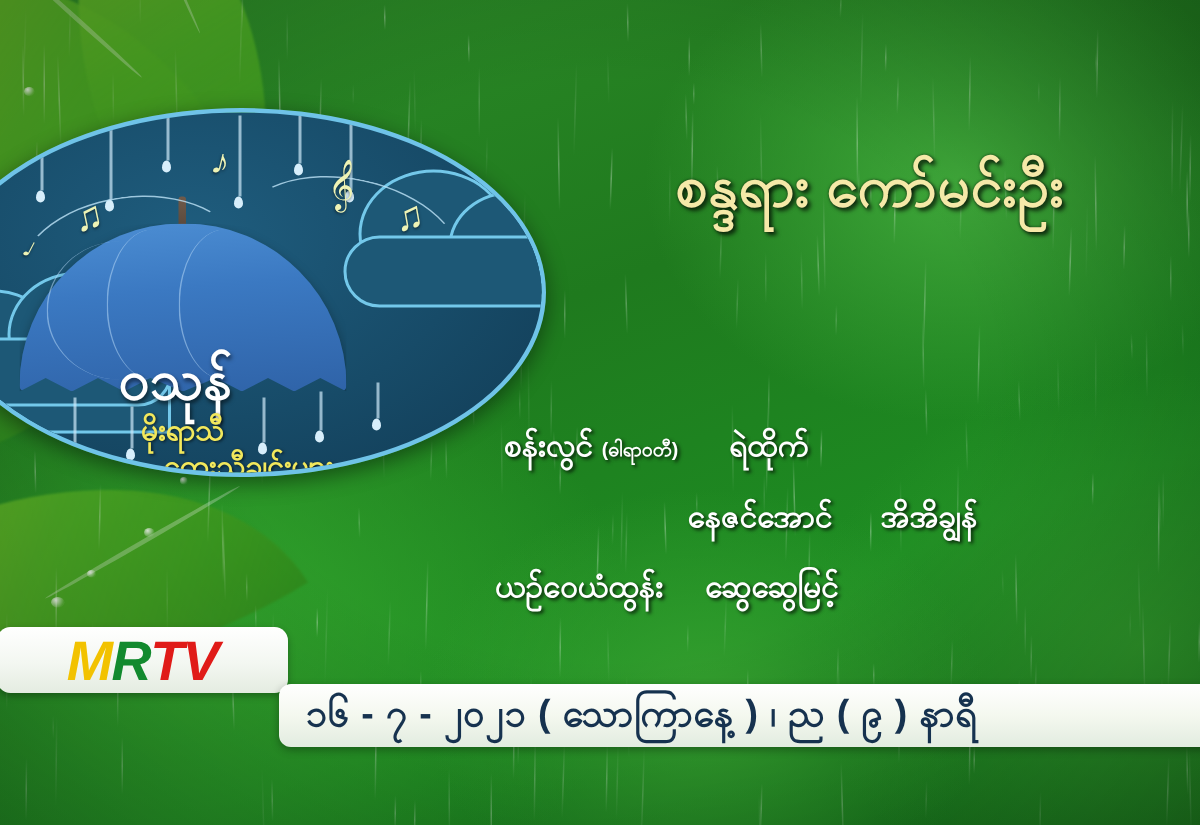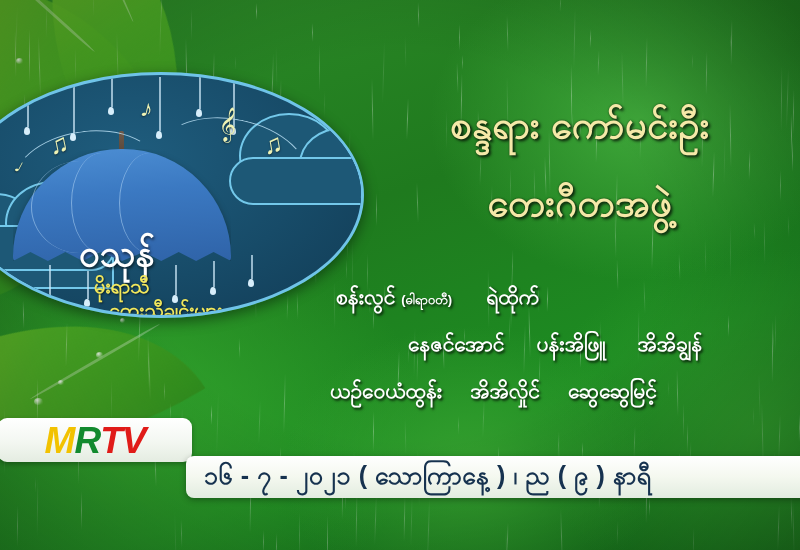--- a/index.html
+++ b/index.html
@@ -616,36 +616,33 @@
     <div id="logo-words">
       <div class="lw lw1">ဝသုန်</div>
       <div class="lw lw2">မိုးရာသီ</div>
       <div class="lw lw3">တေးသီချင်းများ</div>
 
     </div>
   </div>
 
   <div id="title-block">
     <div class="title-line l1">စန္ဒရား ကော်မင်းဦး</div>
-    <div class="title-line l2">တေးဂီတအဖွဲ့</div>
   </div>
 
   <div id="performers">
     <div class="perf-row r1">
       <span class="perf"><span>စန်းလွင်</span> <span class="sub">(ဓါရာဝတီ)</span></span>
       <span class="perf">ရဲထိုက်</span>
     </div>
     <div class="perf-row r2">
       <span class="perf">နေဇင်အောင်</span>
-      <span class="perf">ပန်းအိဖြူ</span>
       <span class="perf">အိအိချွန်</span>
     </div>
     <div class="perf-row r3">
       <span class="perf">ယဉ်ဝေယံထွန်း</span>
-      <span class="perf">အိအိလှိုင်</span>
       <span class="perf">ဆွေဆွေမြင့်</span>
     </div>
   </div>
 
   <div id="mrtv-block">
     <div id="mrtv-pill">
       <span class="mrtv-ch mrtv-m">M</span>
       <span class="mrtv-ch mrtv-r">R</span>
       <span class="mrtv-ch mrtv-t">T</span>
       <span class="mrtv-ch mrtv-v">V</span>

